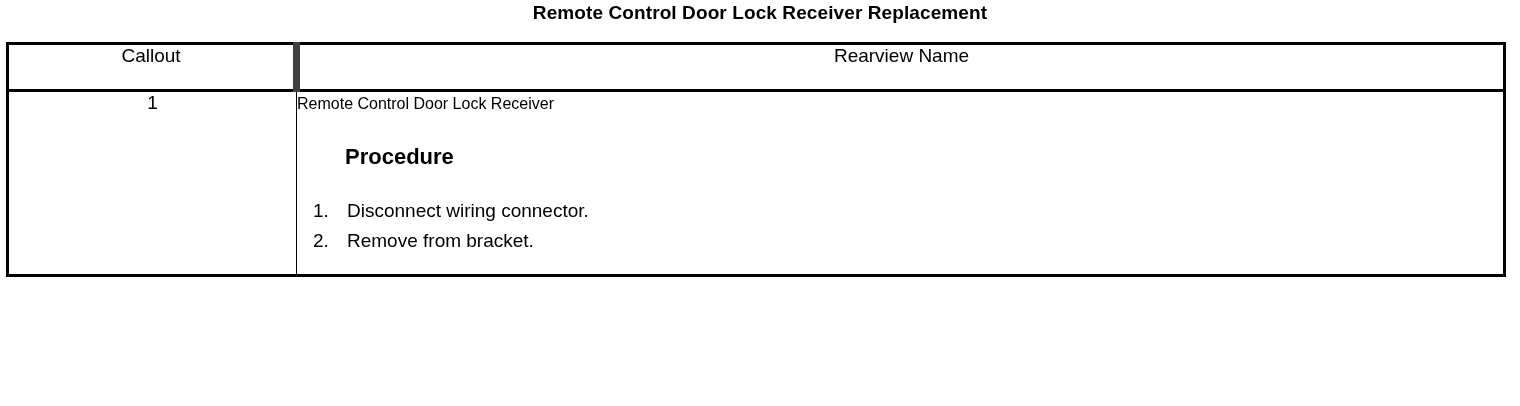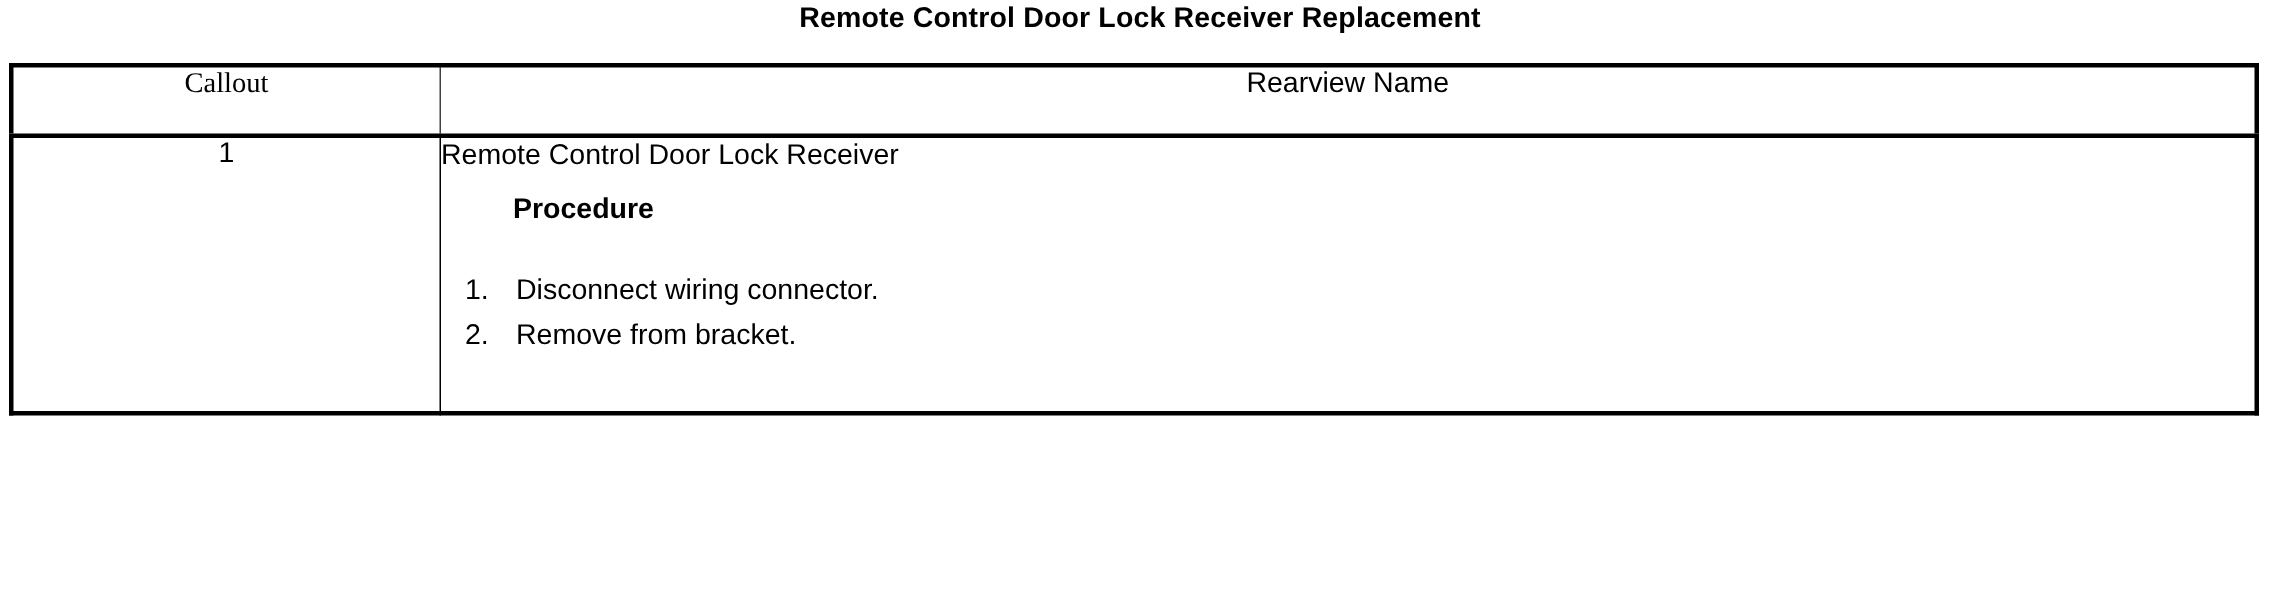--- a/index.html
+++ b/index.html
@@ -53,22 +53,21 @@
   .hdr-cell {
     height: 44px;
     text-align: center;
     font-size: 19px;
     font-weight: bold;
     vertical-align: middle;
     border-bottom: 3px solid #000;
   }
   .hdr-callout {
     width: 284px;
-    border-right: 1px solid #404040;
-    font-family: Liberation Serif, serif;
+    border-right: 7px solid #404040;
   }
 
   
   .prelim-cell {
     height: 125px;
     border-bottom: 1px solid #000;
     padding: 6px 4px 4px 4px;
   }
   .prelim-title {
     font-size: 19px;
@@ -89,29 +88,29 @@
     text-align: center;
     vertical-align: middle;
     font-size: 19px;
     border-right: 1px solid #000;
   }
   .component-cell {
     padding: 8px 4px 0 8px;
     height: 182px;
   }
   .component-name {
-    font-size: 19px;
+    font-size: 16px;
     line-height: 24px;
     margin: 0 0 0 0;
   }
   .proc-heading {
-    font-size: 19px;
+    font-size: 22px;
     font-weight: bold;
     line-height: 24px;
-    margin: 12px 0 0 48px;
+    margin: 29px 0 0 48px;
   }
   .proc-list {
     list-style: none;
     margin: 27px 0 0 0;
     padding: 0;
   }
   .proc-list li {
     font-size: 19px;
     line-height: 30px;
     margin: 0 0 0 16px;

